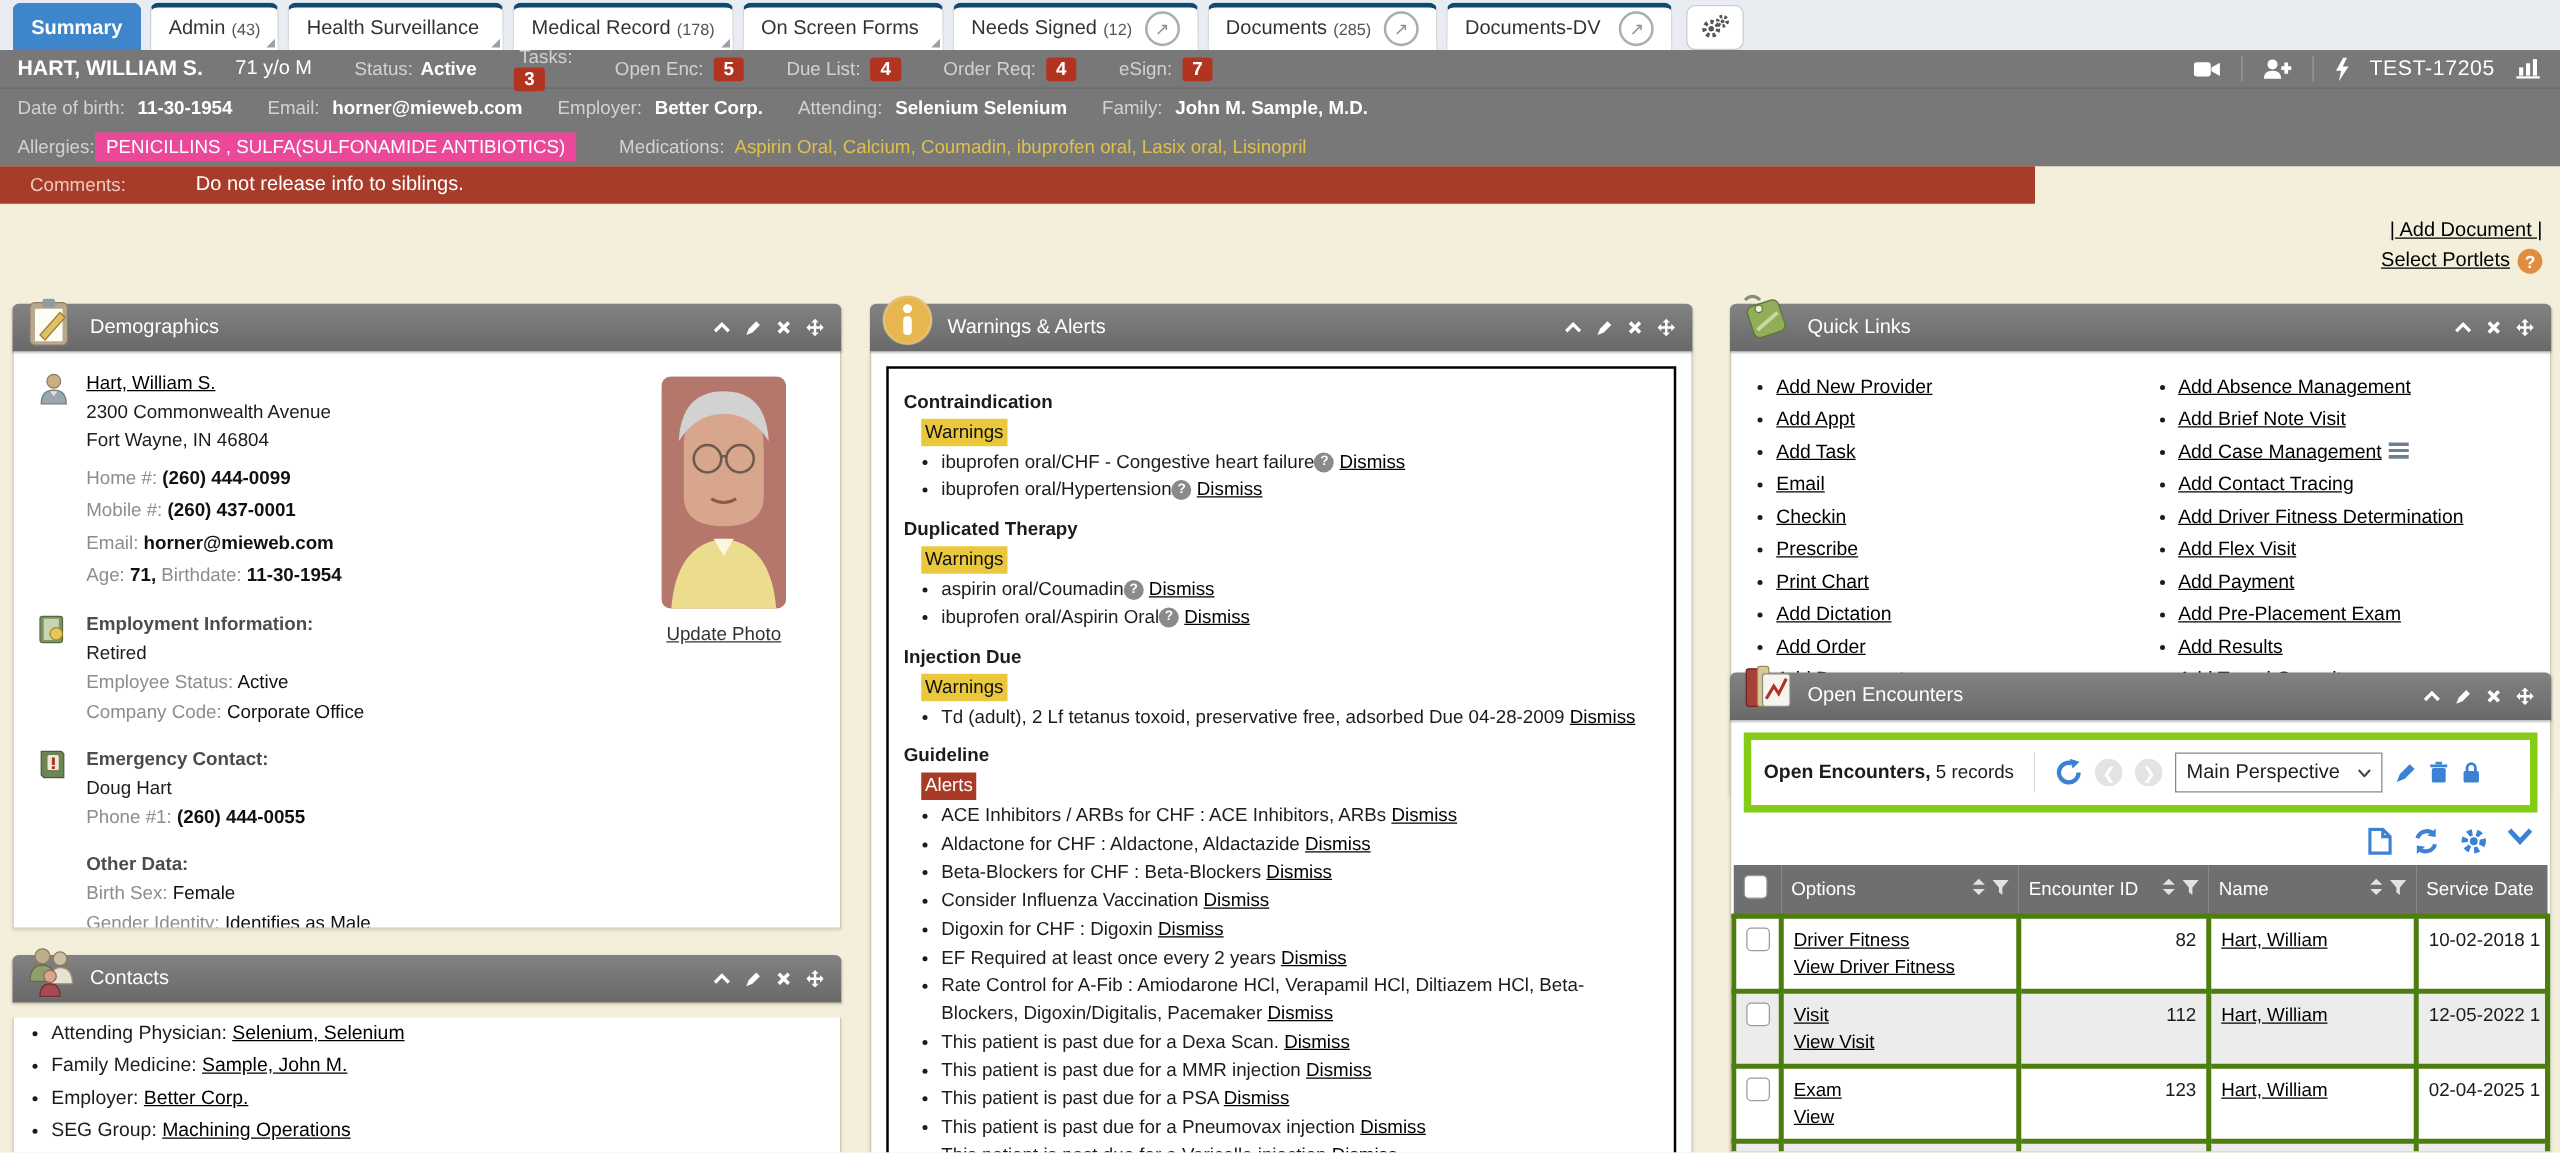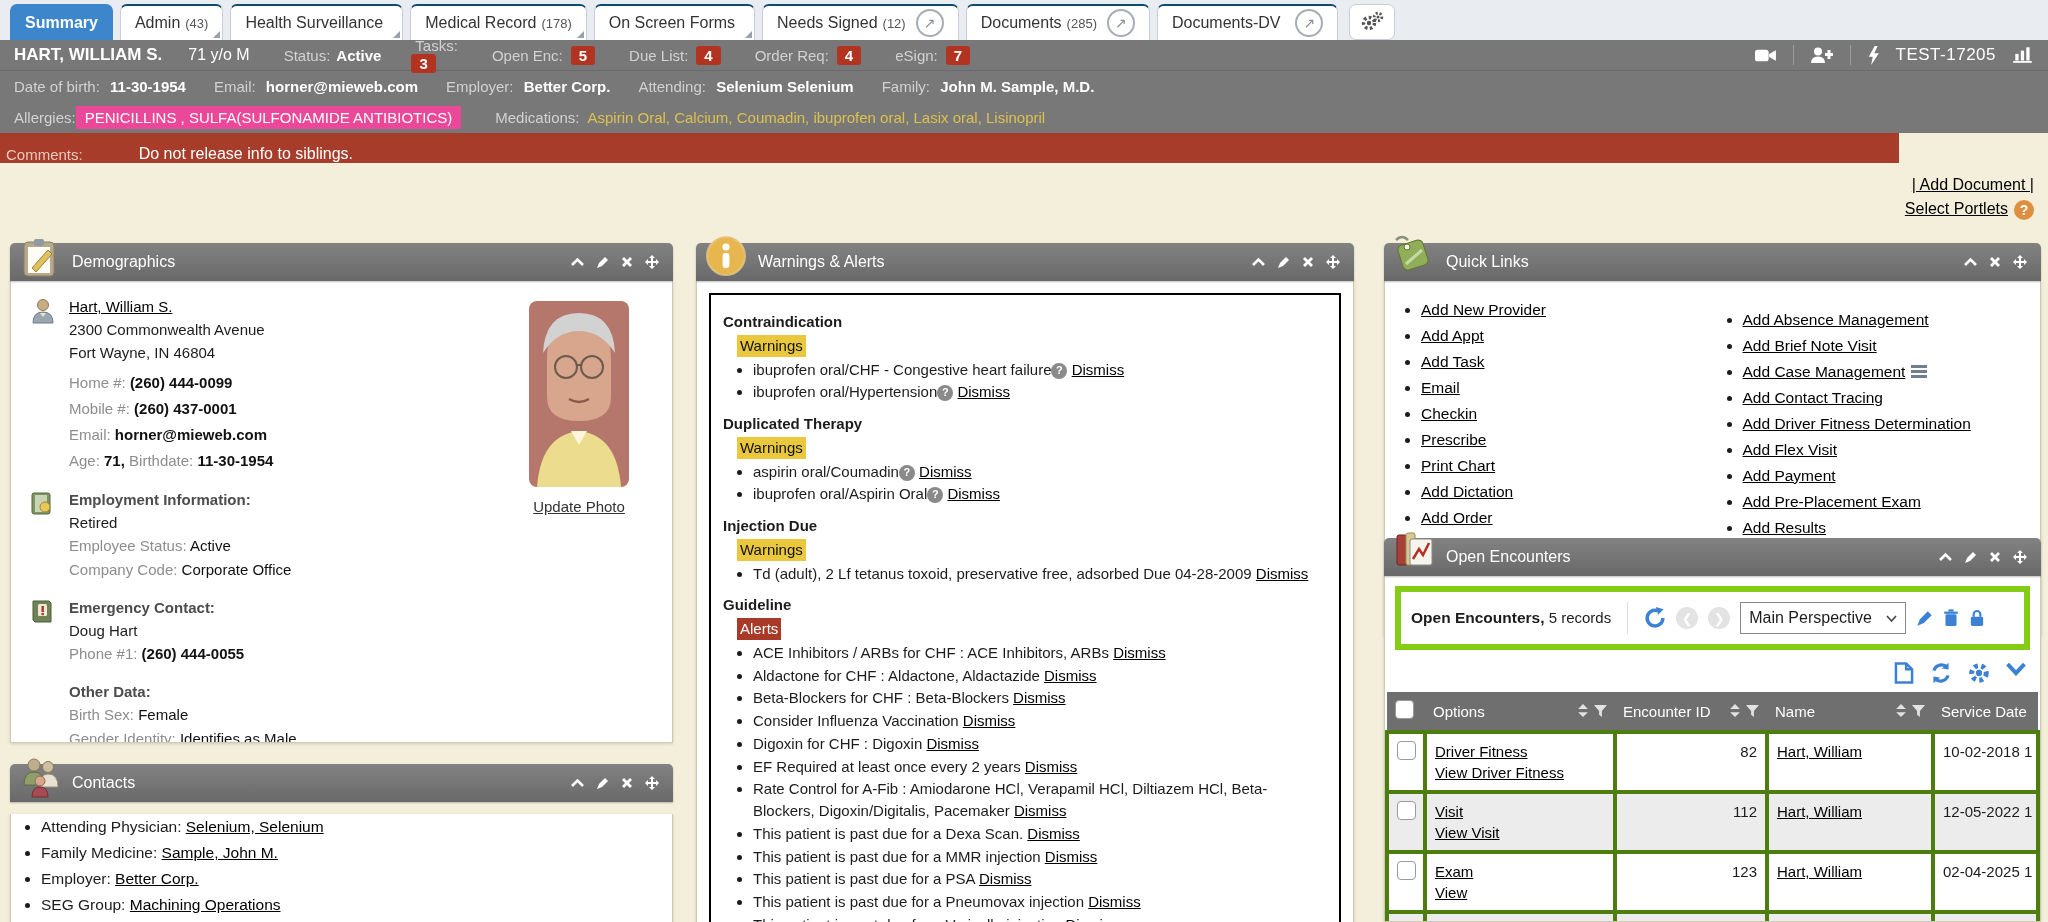--- a/index.html
+++ b/index.html
@@ -3,21 +3,21 @@
 <meta charset="utf-8">
 <style>
   html,body{margin:0;padding:0;}
   .page{position:relative;width:2048px;height:922px;overflow:hidden;background:#f4efdb;
         font-family:"Liberation Sans",sans-serif;font-size:15px;color:#1c1c1c;}
   a{color:#000;text-decoration:underline;cursor:pointer;}
   
   .tabbar{position:absolute;left:0;top:0;width:2048px;height:40px;background:#e9ecf1;
           display:flex;align-items:flex-end;padding-left:10px;box-sizing:border-box;gap:7px;}
   .tab{position:relative;height:34px;background:#fff;border:1px solid #c9cdd4;border-bottom:none;
-       border-radius:7px 7px 0 0;border-top:2px solid #0c4a6e;display:flex;align-items:center;
+       border-radius:7px 7px 0 0;border-top:4px solid #0c4a6e;display:flex;align-items:center;
        padding:0 14px;font-size:16px;color:#333;cursor:pointer;white-space:nowrap;}
   .tab .tcount{font-size:13px;color:#555;margin-left:5px;}
   .tab.active{background:#3d86cb;border-color:#3d86cb;color:#fff;font-weight:bold;}
   .tab .fold-mark{display:none;}
   .tab.fold .fold-mark{display:block;position:absolute;right:2px;bottom:2px;width:0;height:0;
        border-left:7px solid transparent;border-bottom:7px solid #9aa0a8;}
   .tab .extc{display:none;}
   .tab.ext .extc{display:flex;align-items:center;justify-content:center;width:24px;height:24px;
        border:2px solid #a7adb5;border-radius:50%;color:#8a9099;font-size:14px;margin-left:10px;}
   .tab-settings{height:34px;width:44px;background:#fff;border:1px solid #c9cdd4;border-radius:7px;
@@ -33,22 +33,22 @@
          padding:1px 8px;margin-left:8px;font-size:15px;}
   .gb-right{margin-left:auto;display:flex;align-items:center;gap:16px;}
   .gb-sep{width:1px;height:20px;background:#9b9b9b;}
   .gb-id{font-size:17px;letter-spacing:.5px;}
   .gb-row2{display:flex;align-items:center;height:30px;padding:0 14px;}
   .gb-row2 .pair{margin-right:28px;}
   .gb-row3{display:flex;align-items:center;height:32px;padding:0 14px;}
   .chip{background:#ec4899;color:#fff;padding:3px 9px;margin-left:0;}
   .meds{color:#ddc14f;margin-left:8px;}
   
-  .cbar{position:absolute;left:0;top:133px;width:1899px;height:30px;background:#a63c29;color:#fff;
-        display:flex;align-items:flex-end;padding:0 6px;box-sizing:border-box;}
+  .cbar{position:absolute;left:0;top:133px;width:1628px;height:30px;background:#a63c29;color:#fff;
+        display:flex;align-items:center;padding:0 24px;box-sizing:border-box;}
   .cbar .clab{color:#eecabe;}
   .cbar .cval{margin-left:56px;font-size:16px;}
   
   .content{position:absolute;left:0;top:163px;width:2048px;height:759px;}
   .toplinks{position:absolute;right:14px;top:10px;text-align:right;font-size:16px;line-height:24px;}
   .toplinks .qicon{margin-left:6px;}
   .qicon{display:inline-flex;align-items:center;justify-content:center;width:20px;height:20px;
          background:#dd8f3f;color:#fff;border-radius:50%;font-weight:bold;font-size:14px;vertical-align:middle;}
   .helpq{display:inline-flex;align-items:center;justify-content:center;width:16px;height:16px;
          background:#8a8a8a;color:#fff;border-radius:50%;font-weight:bold;font-size:11px;vertical-align:middle;}
@@ -707,21 +707,21 @@
               <li>
               <a>Add Document</a>
             </li>
               <li>
               <a>Print Patient Label</a>
             </li>
               <li>
               <a>Print Labels</a>
             </li>
             </ul>
-          <ul class="bullets ql-col" style="margin-top:12px">
+          <ul class="bullets ql-col" style="margin-top:2px">
 
           <li>
               <a>Add Absence Management</a>
             </li>
               <li>
               <a>Add Brief Note Visit</a>
             </li>
               <li class="has-list">
               <a>Add Case Management</a><span class="list-ic"></span>
             </li>

